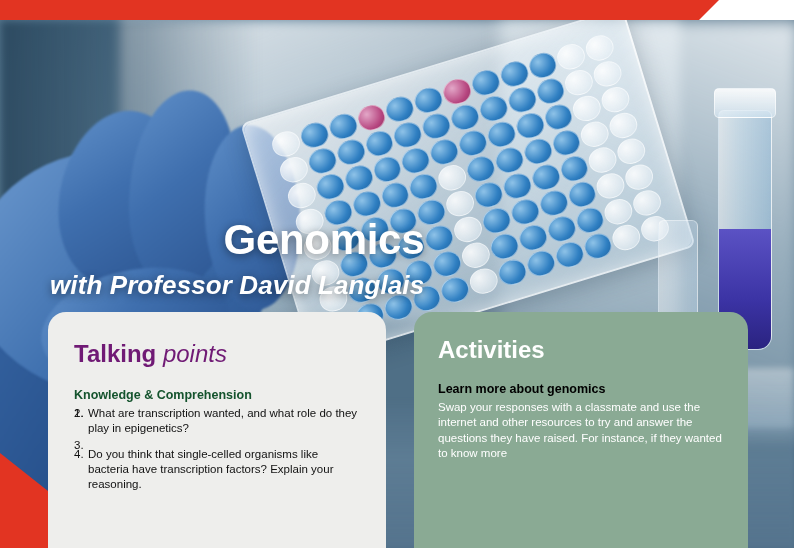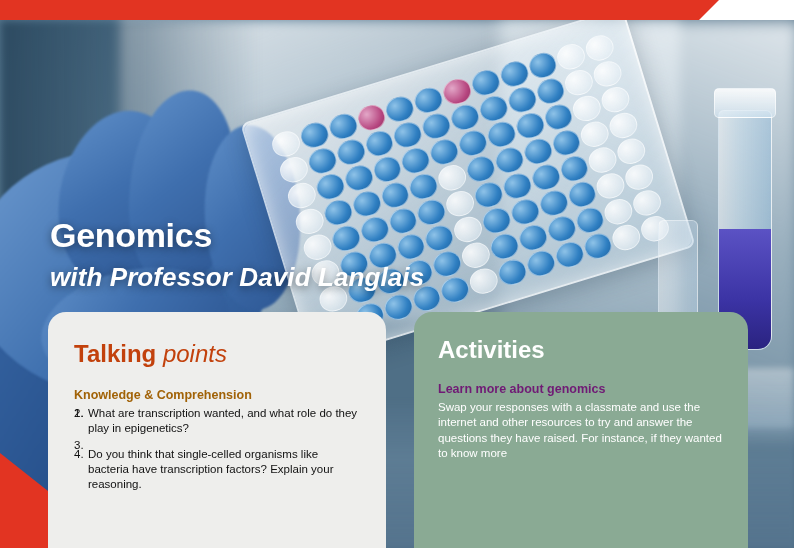--- a/index.html
+++ b/index.html
@@ -177,25 +177,26 @@
   }
 
   
   .title-block {
     position: absolute;
     left: 50px; top: 218px;
     z-index: 20;
     text-shadow: 0 2px 8px rgba(0,0,0,0.45);
   }
   .title-main {
-    font-size: 34px;
+    font-size: 42px;
     font-weight: bold;
     color: #ffffff;
     letter-spacing: -0.3px;
     line-height: 1.05;
+    text-align: right;
   }
   .title-sub {
     margin-top: 8px;
     font-size: 26px;
     font-style: italic;
     font-weight: bold;
     color: #ffffff;
     letter-spacing: 0.1px;
   }
 
@@ -215,42 +216,42 @@
   .panel-activities {
     left: 414px; top: 312px;
     width: 334px; height: 236px;
     background: #8aaa94;
     border-radius: 18px 18px 0 0;
     padding: 26px 24px 0 24px;
   }
 
   .talking-head {
     font-size: 24px;
-    color: #c2410c;
+    color: #701a75;
     line-height: 1;
     margin-bottom: 22px;
   }
   .talking-head b { font-weight: bold; }
   .talking-head i { font-style: italic; font-weight: normal; }
 
   .activities-head {
     font-size: 24px;
     font-weight: bold;
     color: #ffffff;
     line-height: 1;
     margin-bottom: 20px;
   }
 
   .section-title {
     font-size: 12.5px;
     font-weight: bold;
-    color: #a16207;
+    color: #14532d;
     margin-bottom: 4px;
   }
-  .activities .section-title { color: #701a75; }
+  .activities .section-title { color: #000000; }
 
   ol.qlist {
     list-style: none;
     margin: 0 0 10px 0;
     padding: 0;
   }
   ol.qlist li {
     position: relative;
     font-size: 11.5px;
     line-height: 1.33;

